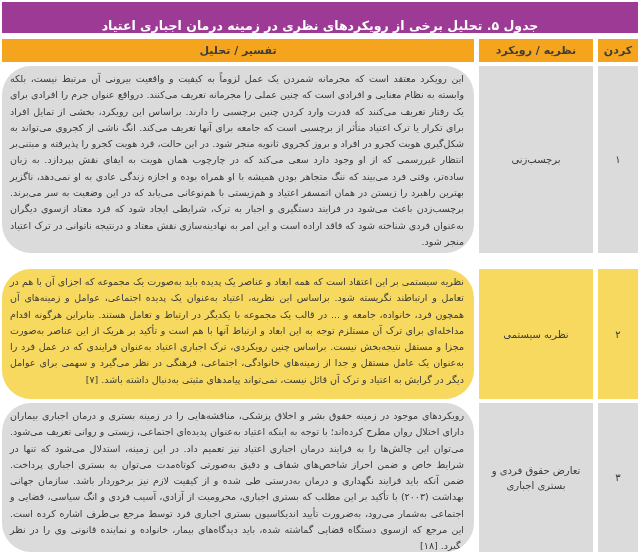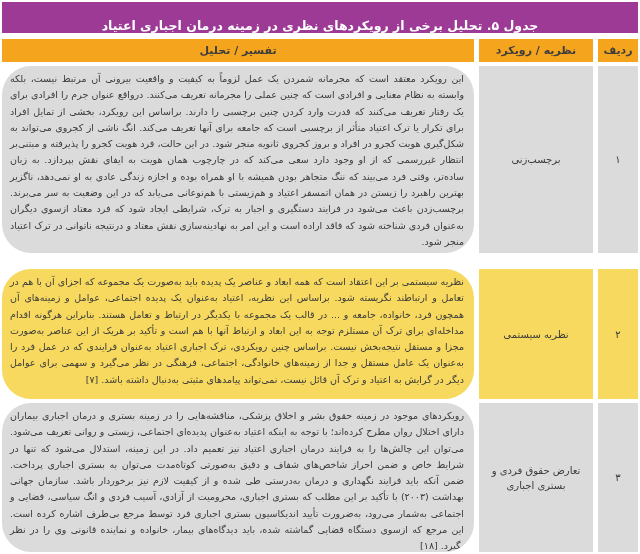--- a/index.html
+++ b/index.html
@@ -61,21 +61,21 @@
 <body>
 
 <div class="page">
 
   <div class="title-bar">
     <span>جدول ۵. تحلیل برخی از رویکردهای نظری در زمینه درمان اجباری اعتیاد</span>
   </div>
 
   <div class="tbl">
 
-    <div class="hcell">ردیف</div>
+    <div class="hcell">کردن</div>
     <div class="hcell">نظریه / رویکرد</div>
     <div class="hcell">تفسیر / تحلیل</div>
 
     <div class="num-cell cell-gray">۱</div>
     <div class="theory-cell cell-gray">برچسب‌زنی</div>
     <div class="analysis-cell cell-gray">این رویکرد معتقد است که مجرمانه شمردن یک عمل لزوماً به کیفیت و واقعیت بیرونی آن مرتبط نیست، بلکه وابسته به نظام معنایی و افرادی است که چنین عملی را مجرمانه تعریف می‌کنند. درواقع عنوان جرم را افرادی برای یک رفتار تعریف می‌کنند که قدرت وارد کردن چنین برچسبی را دارند. براساس این رویکرد، بخشی از تمایل افراد برای تکرار یا ترک اعتیاد متأثر از برچسبی است که جامعه برای آنها تعریف می‌کند. انگ ناشی از کجروی می‌تواند به شکل‌گیری هویت کجرو در افراد و بروز کجروی ثانویه منجر شود. در این حالت، فرد هویت کجرو را پذیرفته و مبتنی‌بر انتظار غیررسمی که از او وجود دارد سعی می‌کند که در چارچوب همان هویت به ایفای نقش بپردازد. به زبان ساده‌تر، وقتی فرد می‌بیند که ننگ متجاهر بودن همیشه با او همراه بوده و اجازه زندگی عادی به او نمی‌دهد، ناگزیر بهترین راهبرد را زیستن در همان اتمسفر اعتیاد و هم‌زیستی با هم‌نوعانی می‌یابد که در این وضعیت به سر می‌برند. برچسب‌زدن باعث می‌شود در فرایند دستگیری و اجبار به ترک، شرایطی ایجاد شود که فرد معتاد ازسوی دیگران به‌عنوان فردی شناخته شود که فاقد اراده است و این امر به نهادینه‌سازی نقش معتاد و درنتیجه ناتوانی در ترک اعتیاد منجر شود.</div>
 
     <div class="num-cell cell-yellow">۲</div>
     <div class="theory-cell cell-yellow">نظریه سیستمی</div>
     <div class="analysis-cell cell-yellow">نظریه سیستمی بر این اعتقاد است که همه ابعاد و عناصر یک پدیده باید به‌صورت یک مجموعه که اجزای آن با هم در تعامل و ارتباطند نگریسته شود. براساس این نظریه، اعتیاد به‌عنوان یک پدیده اجتماعی، عوامل و زمینه‌های آن همچون فرد، خانواده، جامعه و ... در قالب یک مجموعه با یکدیگر در ارتباط و تعامل هستند. بنابراین هرگونه اقدام مداخله‌ای برای ترک آن مستلزم توجه به این ابعاد و ارتباط آنها با هم است و تأکید بر هریک از این عناصر به‌صورت مجزا و مستقل نتیجه‌بخش نیست. براساس چنین رویکردی، ترک اجباری اعتیاد به‌عنوان فرایندی که در عمل فرد را به‌عنوان یک عامل مستقل و جدا از زمینه‌های خانوادگی، اجتماعی، فرهنگی در نظر می‌گیرد و سهمی برای عوامل دیگر در گرایش به اعتیاد و ترک آن قائل نیست، نمی‌تواند پیامدهای مثبتی به‌دنبال داشته باشد. [۷]</div>

